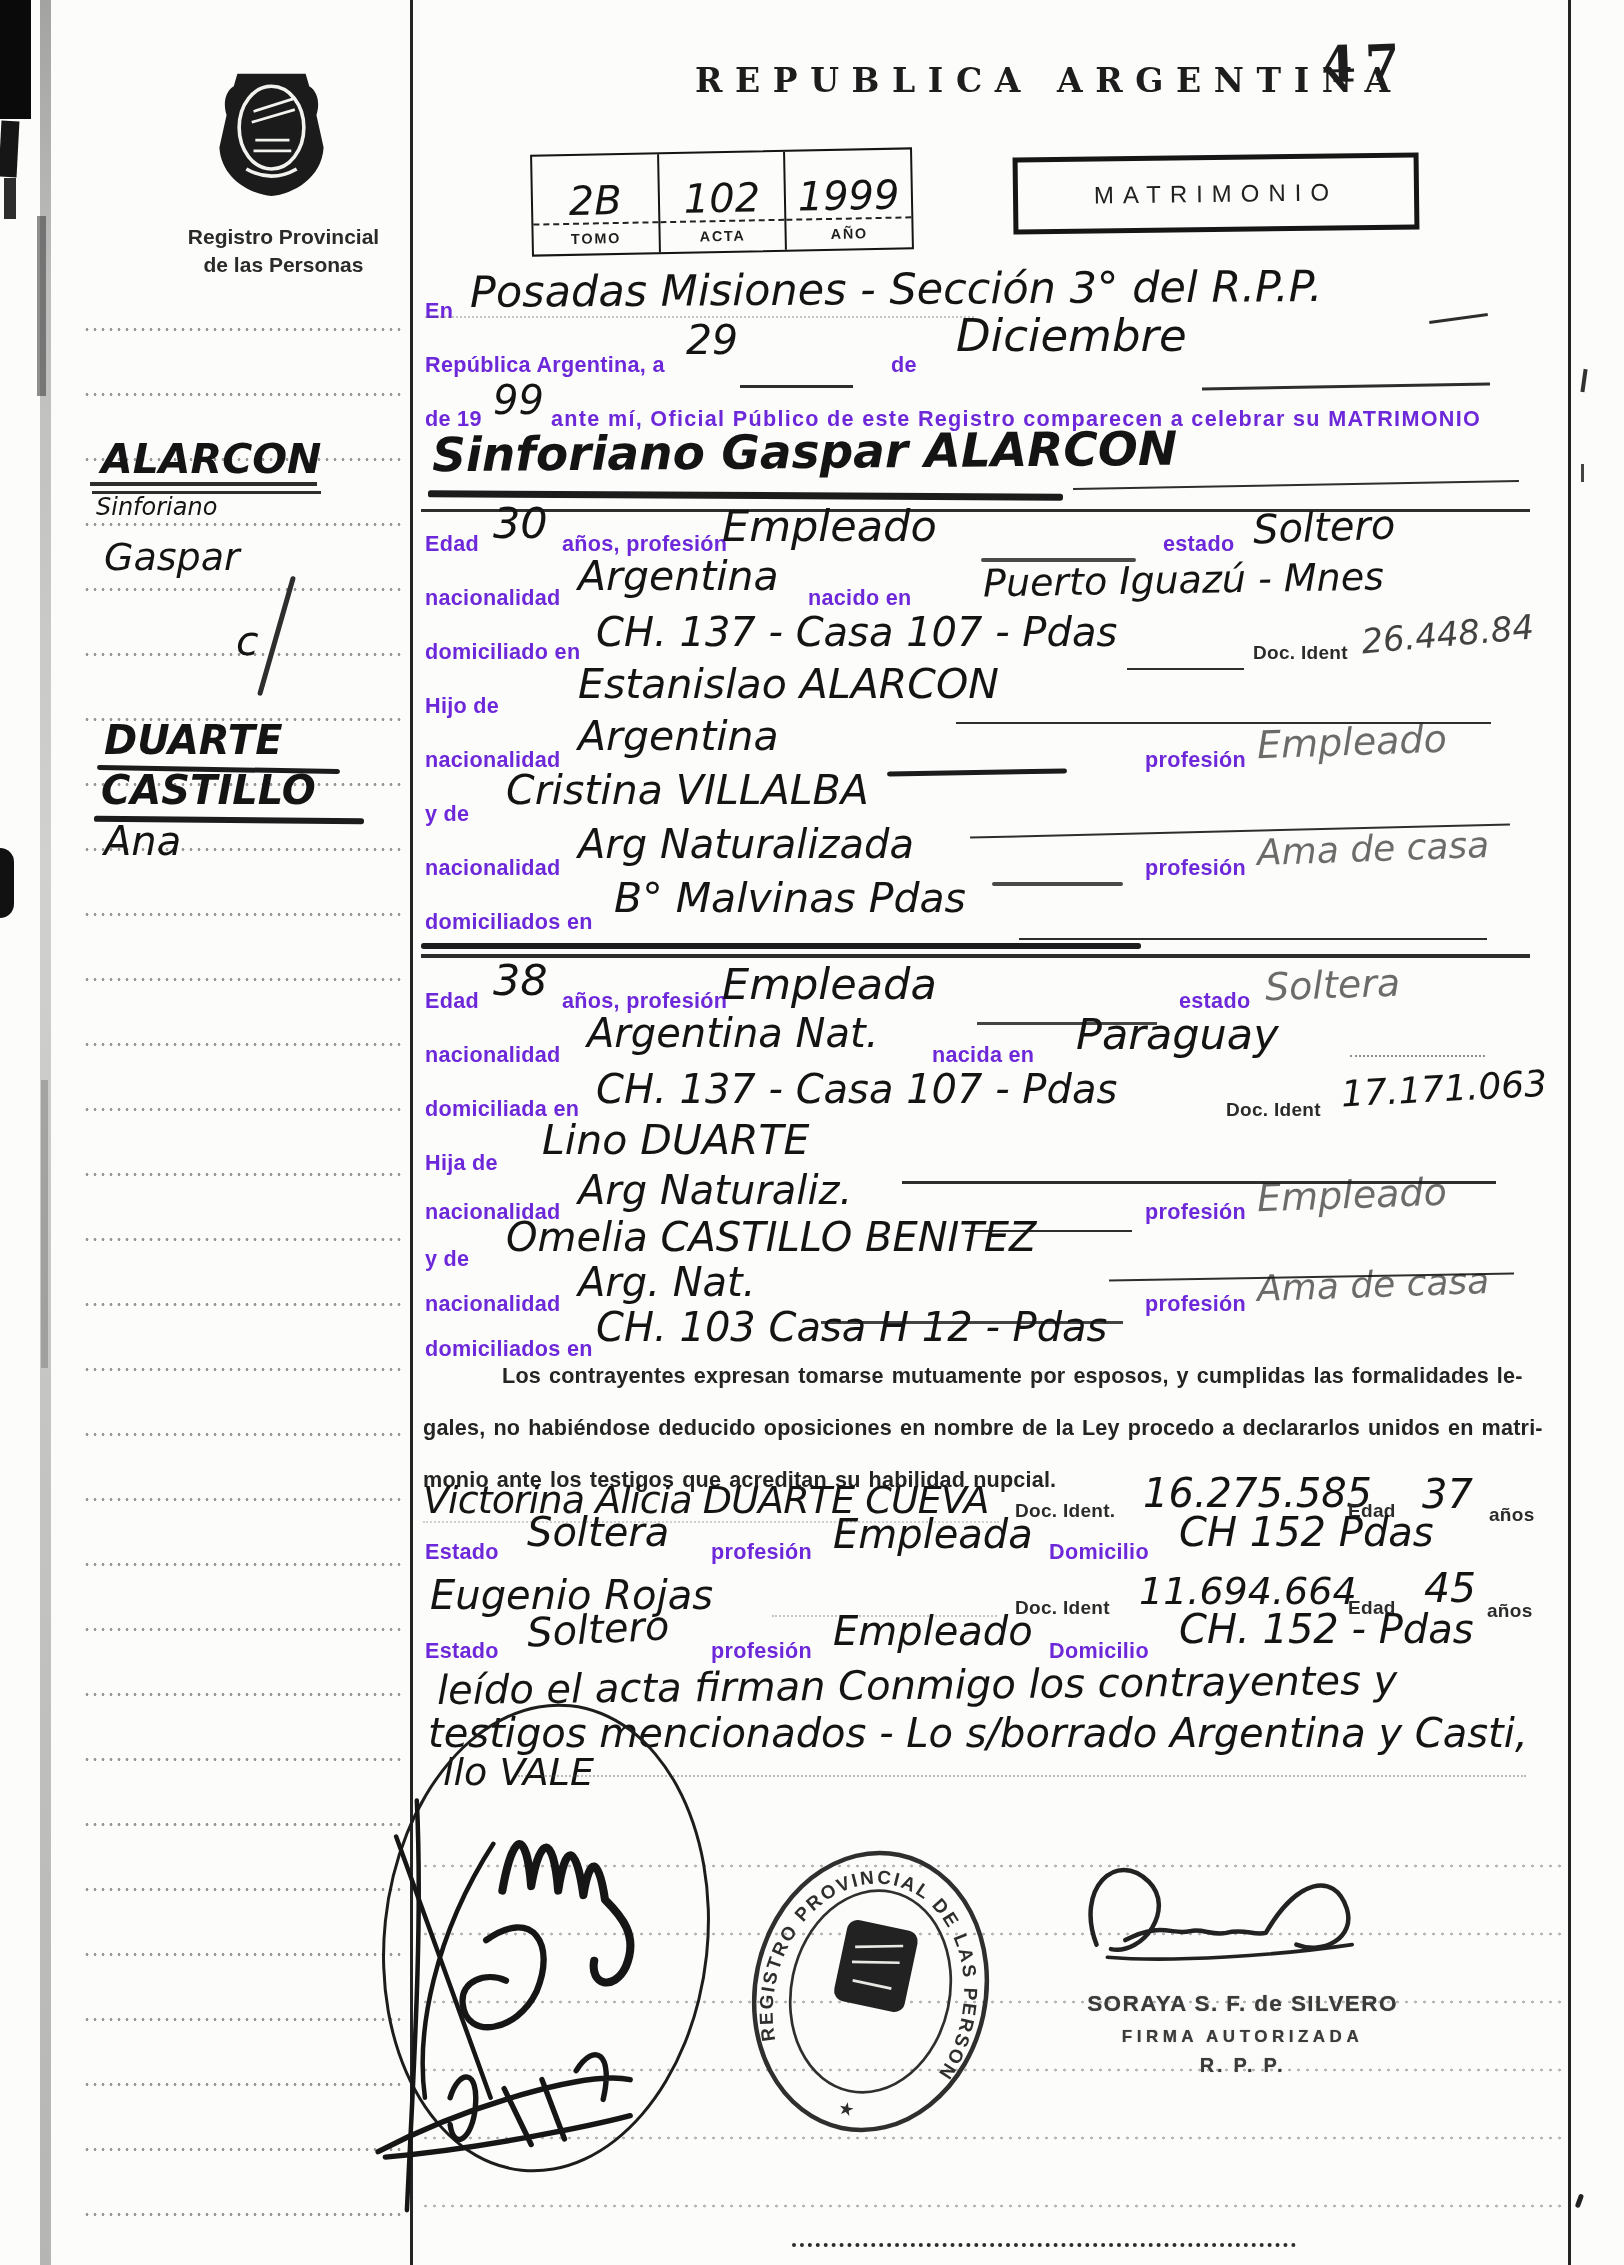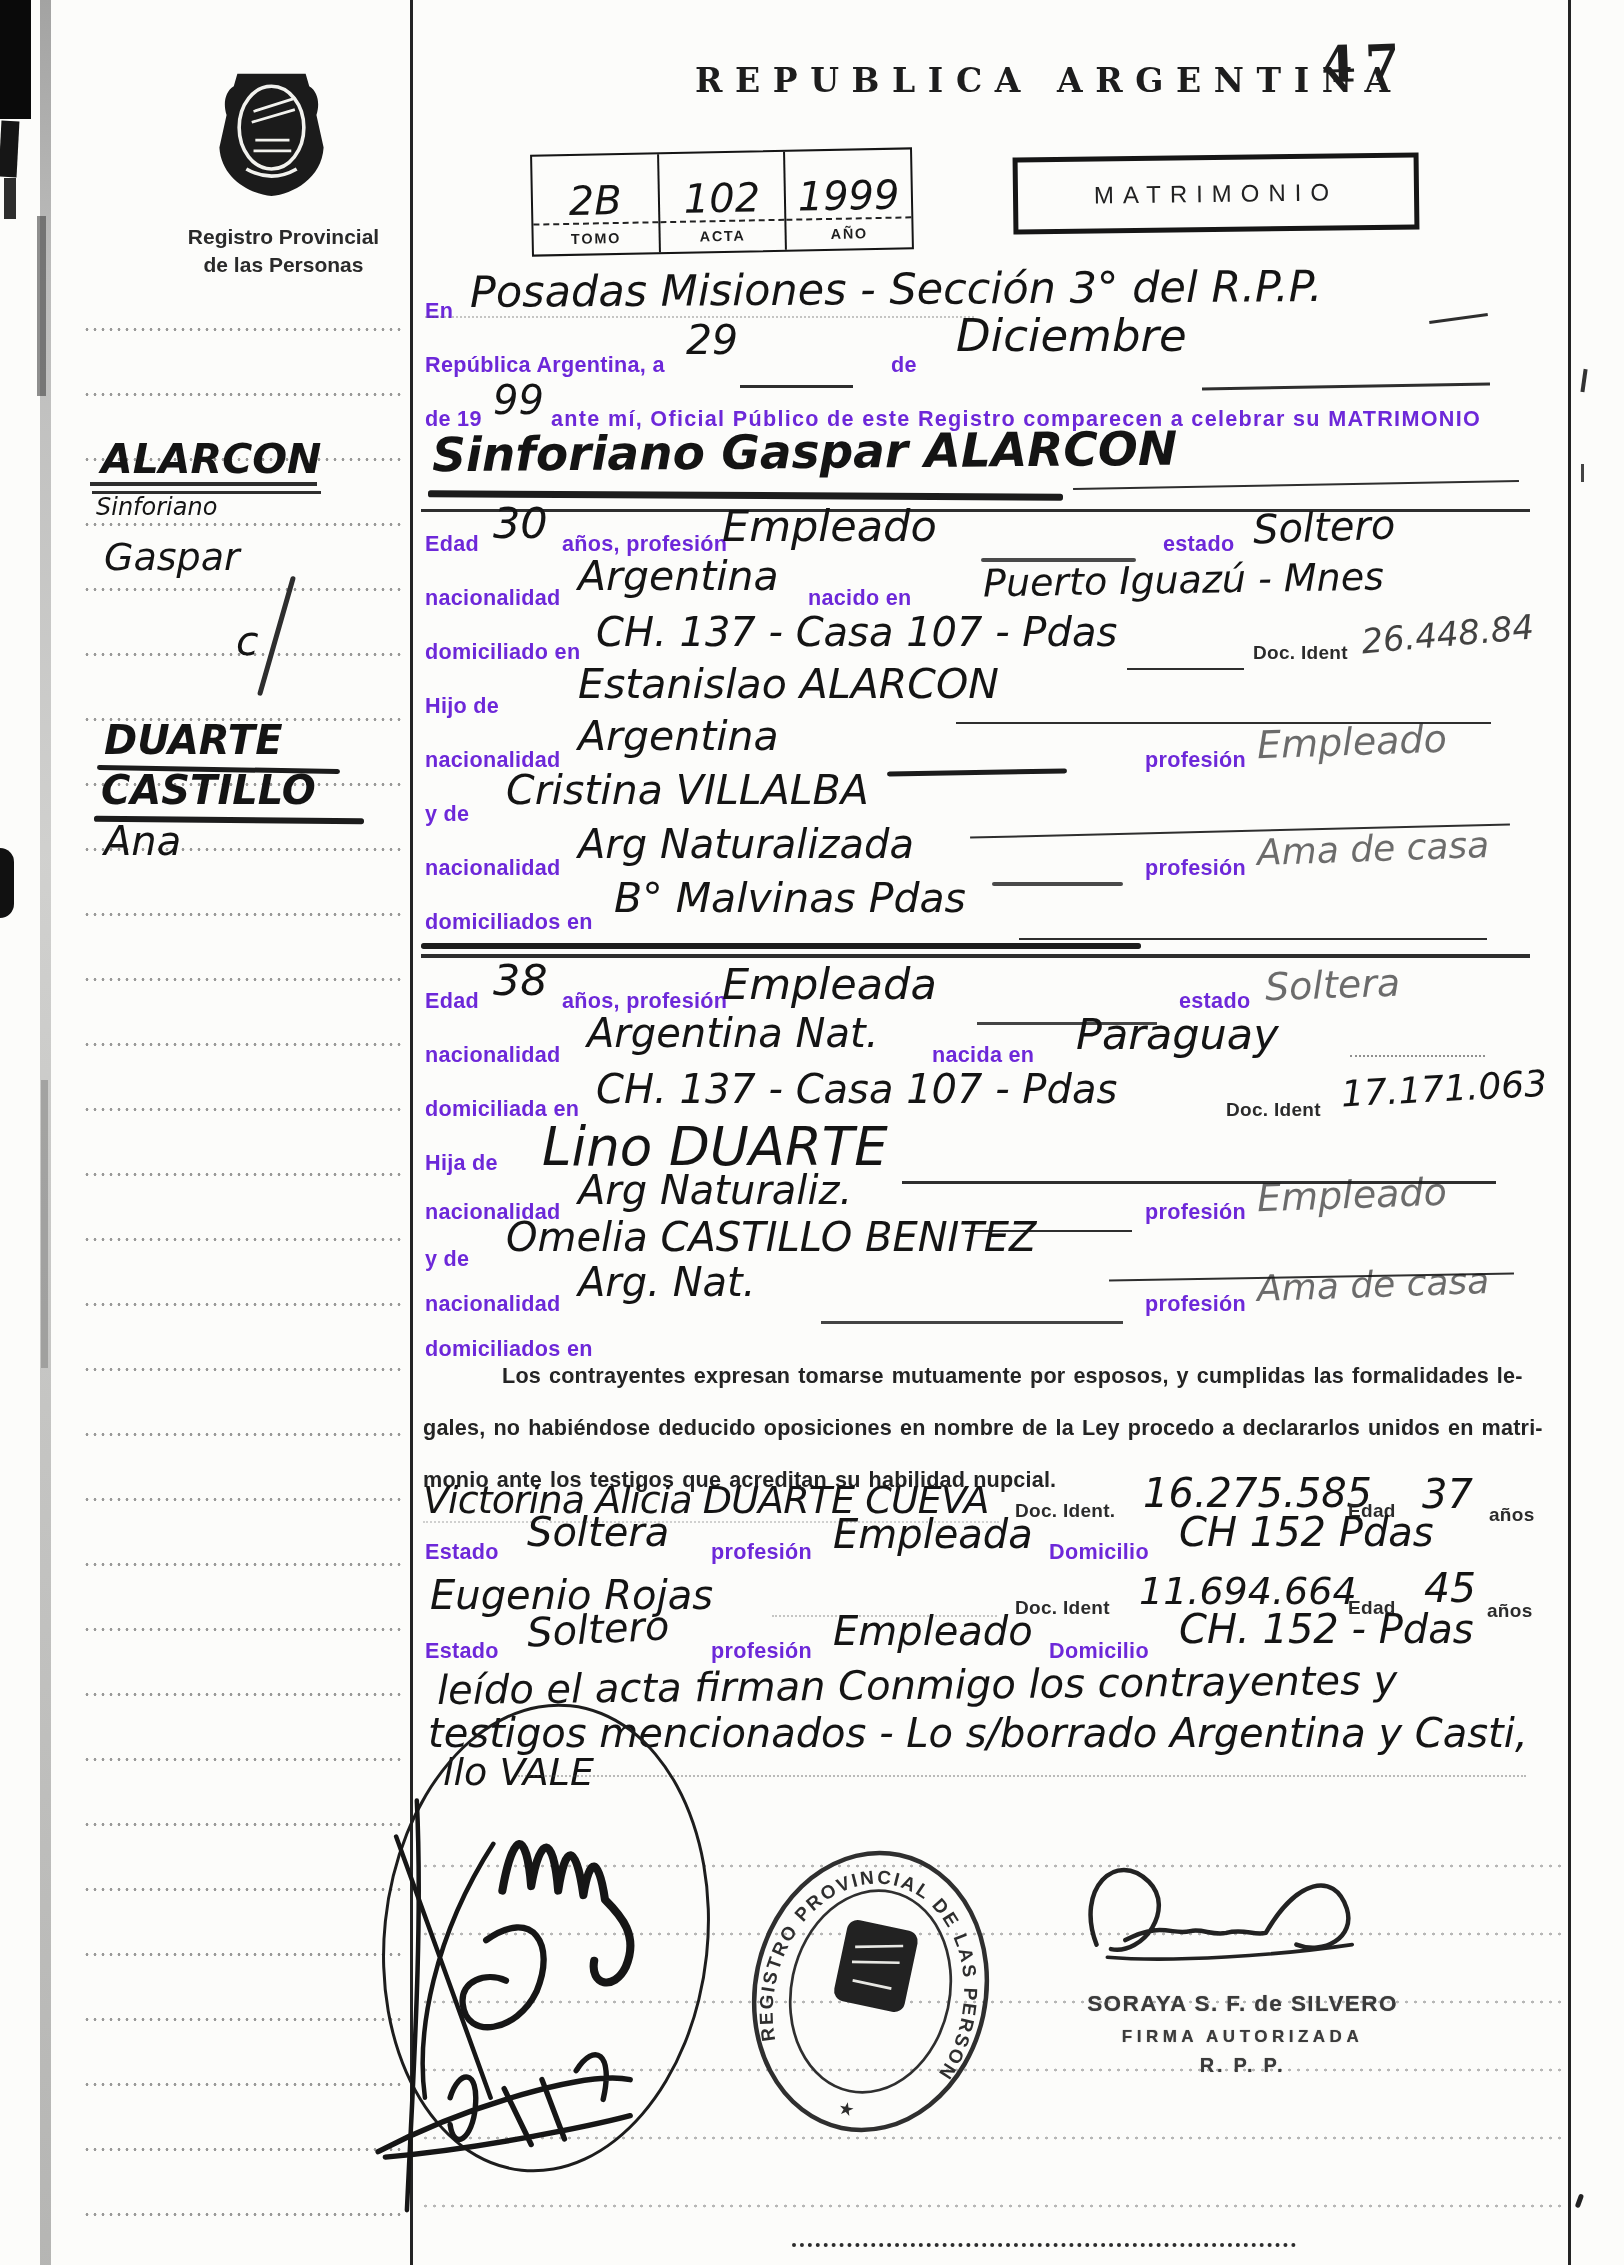--- a/index.html
+++ b/index.html
@@ -189,40 +189,41 @@
   <span class="printed" style="left:932px;top:1044px;">nacida en</span>
   <div class="hand" style="left:1076px;top:1013px;font-size:43px;">Paraguay</div>
   <div class="dotln" style="left:1350px;top:1055px;width:135px;"></div>
 
   <span class="printed" style="left:425px;top:1098px;">domiciliada en</span>
   <div class="hand" style="left:596px;top:1069px;font-size:40px;">CH. 137 - Casa 107 - Pdas</div>
   <span class="printed-sm" style="left:1226px;top:1100px;">Doc. Ident</span>
   <div class="hand" style="left:1341px;top:1071px;font-size:36px;transform:rotate(-3deg);">17.171.063</div>
 
   <span class="printed" style="left:425px;top:1152px;">Hija de</span>
-  <div class="hand" style="left:542px;top:1120px;font-size:53px;">Lino DUARTE</div>
+  <div class="hand" style="left:542px;top:1120px;font-size:41px;">Lino DUARTE</div>
   <div class="ln" style="left:902px;top:1181px;width:594px;height:2.7px;"></div>
 
   <span class="printed" style="left:425px;top:1201px;">nacionalidad</span>
   <div class="hand" style="left:578px;top:1170px;font-size:40px;">Arg Naturaliz.</div>
   <div class="ln" style="left:965px;top:1230px;width:167px;height:1.8px;"></div>
   <span class="printed" style="left:1145px;top:1201px;">profesión</span>
   <div class="hand faint" style="left:1257px;top:1176px;font-size:38px;transform:rotate(-2deg);">Empleado</div>
 
   <span class="printed" style="left:425px;top:1248px;">y de</span>
   <div class="hand" style="left:506px;top:1217px;font-size:40px;">Omelia CASTILLO BENITEZ</div>
   <div class="ln" style="left:1109px;top:1276px;width:405px;height:1.8px;transform:rotate(-1deg);"></div>
 
   <span class="printed" style="left:425px;top:1293px;">nacionalidad</span>
   <div class="hand" style="left:578px;top:1262px;font-size:40px;">Arg. Nat.</div>
   <div class="ln" style="left:821px;top:1321px;width:302px;height:2.7px;background:#444;"></div>
   <span class="printed" style="left:1145px;top:1293px;">profesión</span>
   <div class="hand faint" style="left:1257px;top:1267px;font-size:36px;transform:rotate(-2deg);">Ama de casa</div>
 
   <span class="printed" style="left:425px;top:1338px;">domiciliados en</span>
+  <div class="hand" style="left:596px;top:1307px;font-size:40px;">CH. 103 Casa H 12 - Pdas</div>
 
   <div class="para" style="left:502px;top:1365px;">Los contrayentes expresan tomarse mutuamente por esposos, y cumplidas las formalidades le-</div>
   <div class="para" style="left:423px;top:1417px;">gales, no habiéndose deducido oposiciones en nombre de la Ley procedo a declararlos unidos en matri-</div>
   <div class="para" style="left:423px;top:1469px;">monio ante los testigos que acreditan su habilidad nupcial.</div>
 
   <div class="hand" style="left:423px;top:1481px;font-size:38px;letter-spacing:-0.9px;">Victorina Alicia DUARTE CUEVA</div>
   <div class="dotln" style="left:423px;top:1521px;width:576px;opacity:.4;"></div>
   <span class="printed-sm" style="left:1015px;top:1501px;">Doc. Ident.</span>
   <div class="hand" style="left:1143px;top:1473px;font-size:40px;">16.275.585</div>
   <span class="printed-sm" style="left:1348px;top:1501px;">Edad</span>

